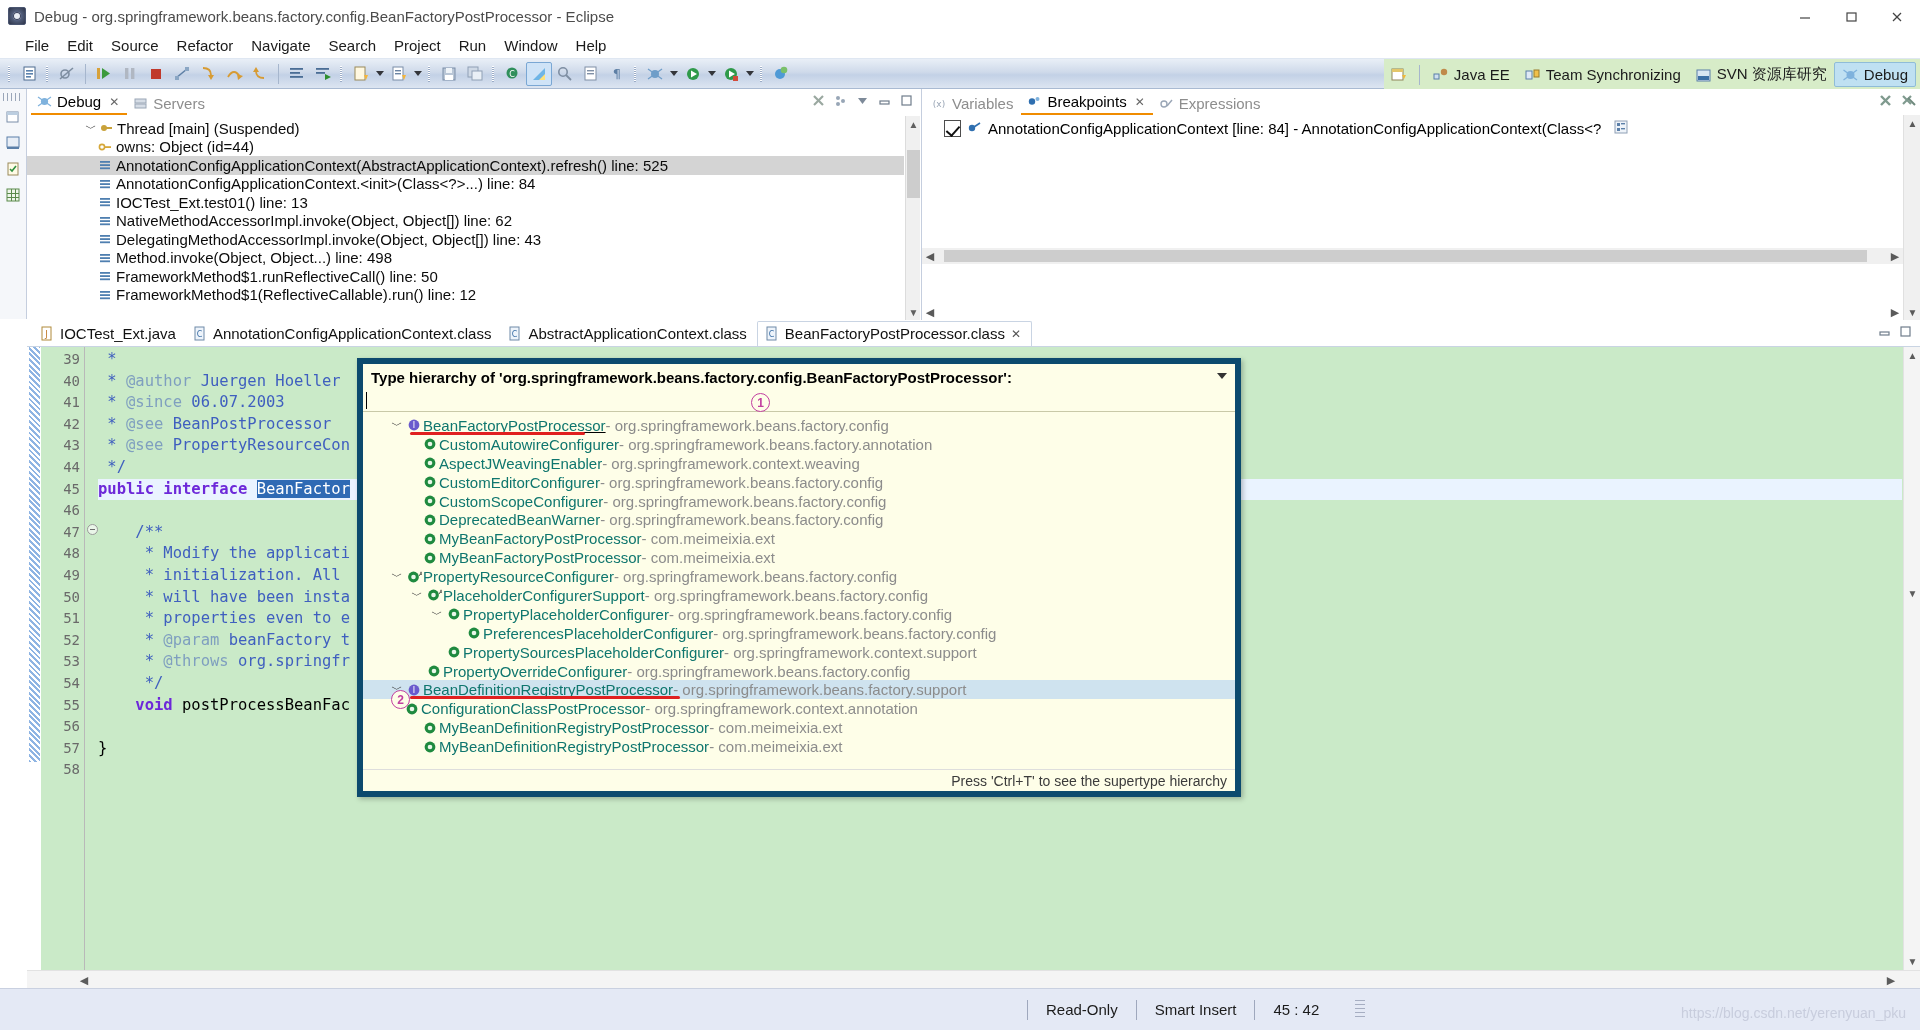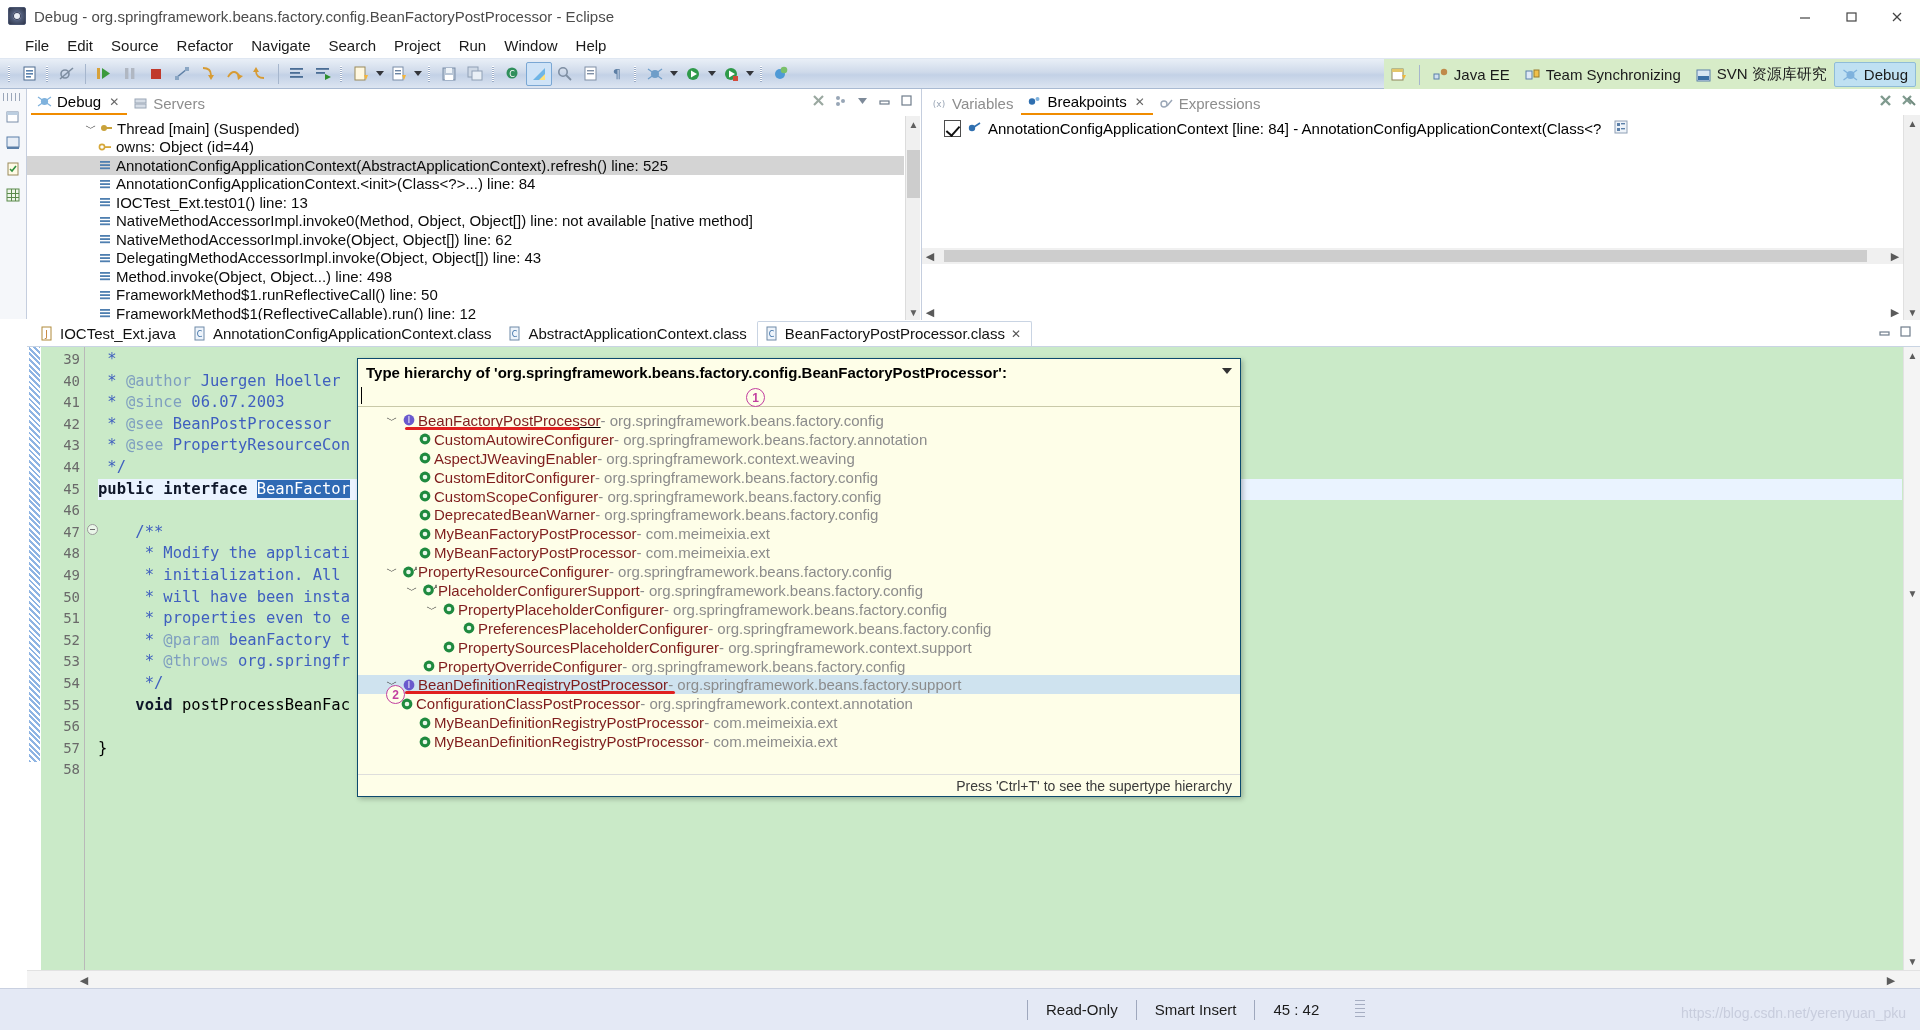--- a/index.html
+++ b/index.html
@@ -134,47 +134,47 @@
   .linenos { position:absolute; left:14px; top:0; width:43px; bottom:18px; background:#caeac8; text-align:right; padding-top:2px;}
   .lineno { height:21.6px; font-family:"DejaVu Sans Mono", monospace; font-size:14px; color:#6a6a6a; padding-right:4px; line-height:21.6px;}
   .codefold { position:absolute; left:57px; top:0; width:14px; bottom:18px; background:#caeac8; border-left:1px solid #b9b9b9; }
   .foldmark { position:absolute; left:2px; width:11px; height:11px; border:1px solid #9a9a9a; border-radius:50%; background:#eaf6e9; }
   .foldmark::after{ content:""; position:absolute; left:2px; top:4px; width:5px; height:1px; background:#6b6b6b; }
   .codelines { position:absolute; left:71px; top:0; right:18px; bottom:18px; overflow:hidden; padding-top:2px; }
   .cl { height:21.6px; line-height:21.6px; font-family:"DejaVu Sans Mono", monospace; font-size:15.5px; white-space:pre; }
   .cl.cur { background:#eaf3ff; }
   .c-comment { color:#3f5fbf; }
   .c-tag { color:#7f9fbf;margin-top:32px; }
-  .c-kw { color:#0f172a; font-weight:bold; }
+  .c-kw { color:#6d28d9; font-weight:bold; }
   .c-plain { color:#000; }
   .c-sel { background:#2f6ab4; color:#ffffff; }
   .code-vscroll { position:absolute; right:0; top:0; width:17px; bottom:18px; background:#f4f4f4; border-left:1px solid #e2e2e2;}
   .code-vscroll .ar { position:absolute; width:17px; height:17px; display:flex; align-items:center; justify-content:center; color:#5c5c5c; font-size:10px;}
   .code-hscroll { position:absolute; left:0; right:0; bottom:0; height:18px; background:#f4f4f4; border-top:1px solid #e2e2e2;}
   .code-hscroll .ar { position:absolute; top:0; width:18px; height:18px; display:flex; align-items:center; justify-content:center; color:#5c5c5c; font-size:11px;}
 
   
   .popup {
     position:absolute; left:357px; top:358px; width:884px; height:439px;
-    background:#fefee8; border:1px solid #0c4a6e; box-shadow: 2px 2px 5px rgba(0,0,0,.25);
+    background:#fefee8; border:6px solid #0c4a6e; box-shadow: 2px 2px 5px rgba(0,0,0,.25);
     z-index: 40;
   }
   .popup-head {
     height:26px; display:flex; align-items:center; padding: 0 8px; font-weight:bold; font-size:15px;
     background:#fefee8; position:relative; white-space:nowrap;
   }
   .popup-head .pcaret { position:absolute; right:8px; top:9px; border-left:5px solid transparent; border-right:5px solid transparent; border-top:6px solid #333; }
   .popup-filter { height:22px; border-bottom:1px solid #c9c9a8; position:relative; }
   .popup-filter .caretline { position:absolute; left:3px; top:2px; width:1px; height:17px; background:#000; }
   .popup-tree { position:absolute; left:0; top:50px; right:0; bottom:22px; overflow:hidden; padding-top:2px; }
   .trow { height:18.9px; display:flex; align-items:center; font-size:15px; white-space:nowrap; position:relative; }
   .trow.sel { background:#cfe3ef; }
   .trow .tw { width:16px; display:flex; align-items:center; justify-content:center; color:#333; font-size:11px; flex:none; }
   .trow .ti { width:18px; display:flex; align-items:center; justify-content:center; flex:none; }
-  .tname { color:#7f1d1d; }
+  .tname { color:#0f766e; }
   .tname.under { text-decoration: underline; text-decoration-color:#000; }
   .tpkg { color:#8c8c8c; }
   .redline { position:absolute; height:3px; background:#e02020; border-radius:2px; bottom:0px; }
   .anno {
     position:absolute; width:19px; height:19px; border-radius:50%; border:1.5px solid #c23fa0;
     color:#c23fa0; font-size:12px; display:flex; align-items:center; justify-content:center;
     background:#fefee8; font-weight:bold; z-index:5;
   }
   .popup-foot {
     position:absolute; left:0; right:0; bottom:0; height:22px; display:flex; align-items:center;
@@ -568,30 +568,20 @@
       </div>
       <div class="srow indent2">
         <span class="sicon">
             <svg width="14" height="14" viewBox="0 0 14 14">
               <rect x="2" y="3" width="10" height="1.8" fill="#4f7fb0"></rect>
               <rect x="2" y="6.2" width="10" height="1.8" fill="#4f7fb0"></rect>
               <rect x="2" y="9.4" width="10" height="1.8" fill="#4f7fb0"></rect>
             </svg>
           </span>
         <span>IOCTest_Ext.test01() line: 13</span>
-      </div>
-      <div class="srow indent2">
-        <span class="sicon">
-            <svg width="14" height="14" viewBox="0 0 14 14">
-              <rect x="2" y="3" width="10" height="1.8" fill="#4f7fb0"></rect>
-              <rect x="2" y="6.2" width="10" height="1.8" fill="#4f7fb0"></rect>
-              <rect x="2" y="9.4" width="10" height="1.8" fill="#4f7fb0"></rect>
-            </svg>
-          </span>
-        <span>NativeMethodAccessorImpl.invoke0(Method, Object, Object[]) line: not available [native method]</span>
       </div>
       <div class="srow indent2">
         <span class="sicon">
             <svg width="14" height="14" viewBox="0 0 14 14">
               <rect x="2" y="3" width="10" height="1.8" fill="#4f7fb0"></rect>
               <rect x="2" y="6.2" width="10" height="1.8" fill="#4f7fb0"></rect>
               <rect x="2" y="9.4" width="10" height="1.8" fill="#4f7fb0"></rect>
             </svg>
           </span>
         <span>NativeMethodAccessorImpl.invoke(Object, Object[]) line: 62</span>

